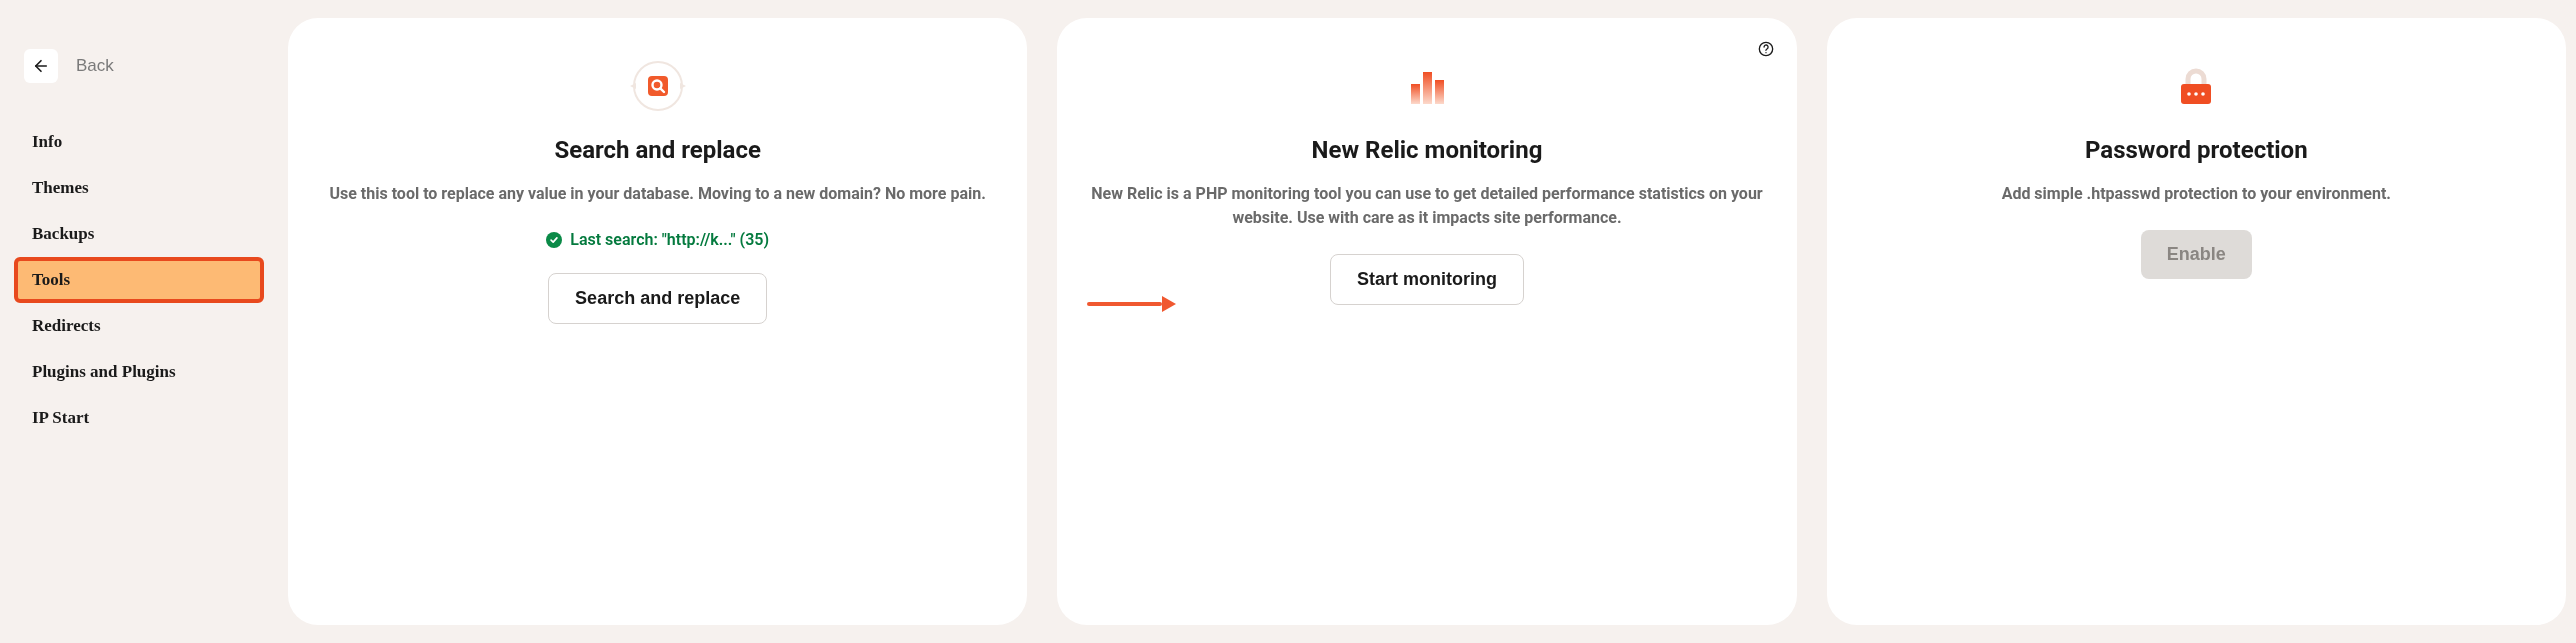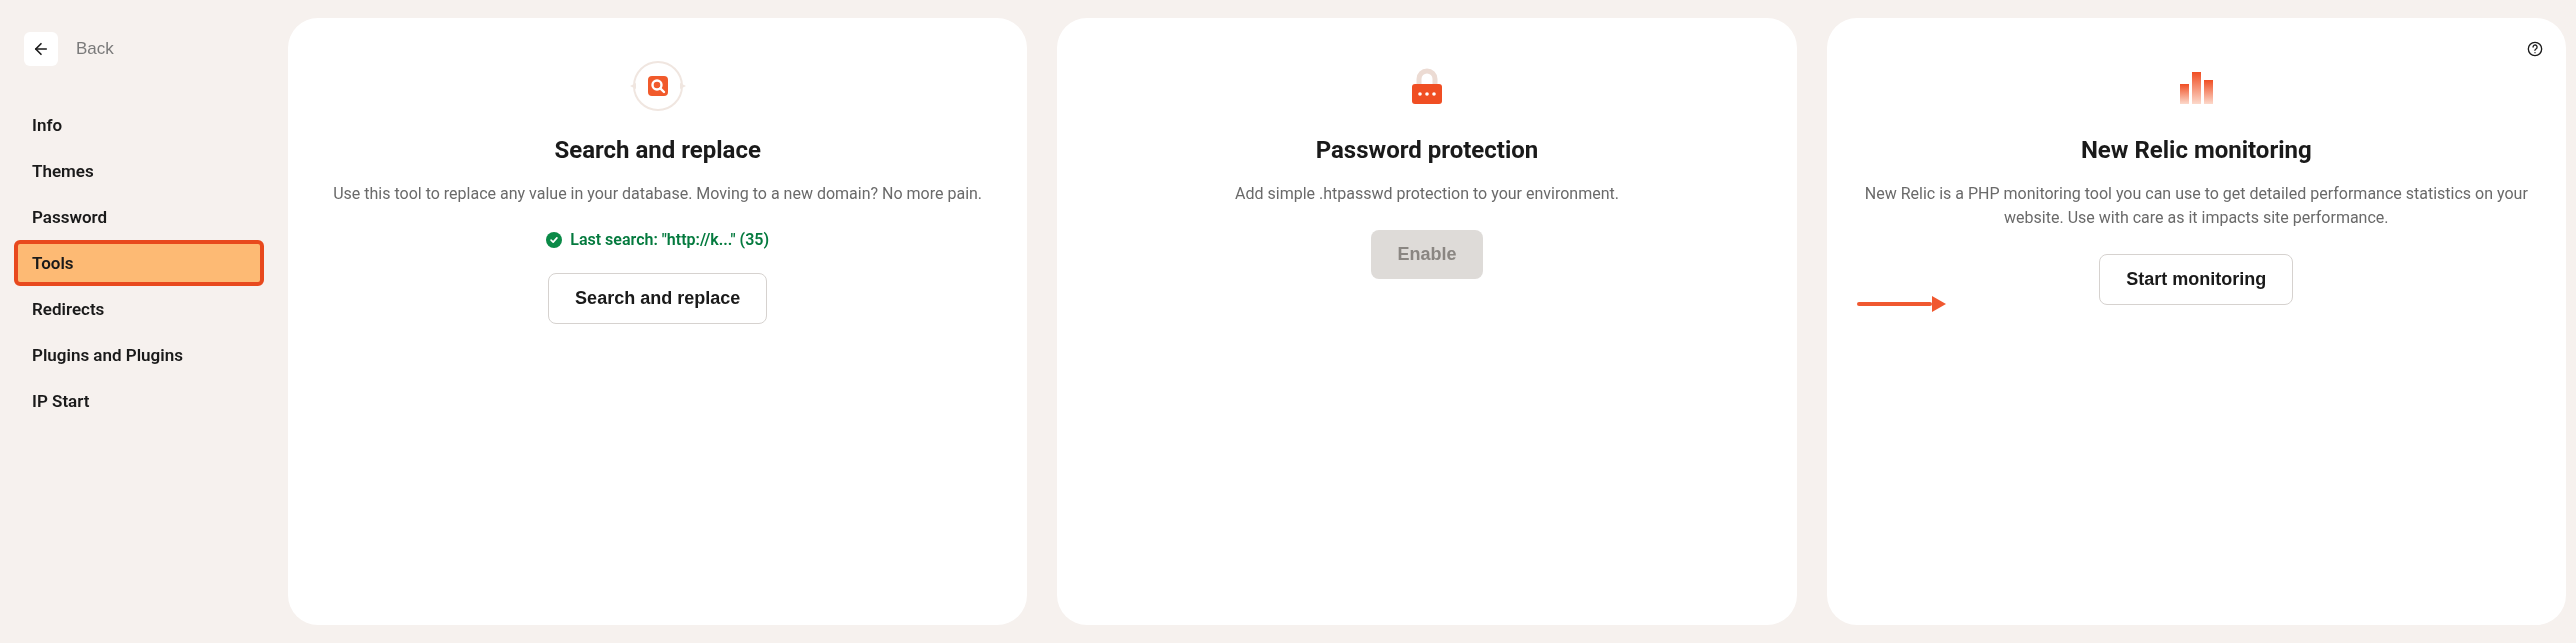--- a/index.html
+++ b/index.html
@@ -7,20 +7,21 @@
   font-family: -apple-system, BlinkMacSystemFont, "Segoe UI", Roboto, sans-serif;
   background: #f6f1ee;
   color: #1a1a1a;
   display: flex;
   min-height: 643px;
 }
 .sidebar {
   width: 278px;
   padding: 28px 20px;
   flex-shrink: 0;
+  margin-top: 17px;
 }
 .back-btn {
   display: inline-flex;
   align-items: center;
   gap: 18px;
   background: transparent;
   border: none;
   cursor: pointer;
   margin-bottom: 32px;
   padding: 4px;
@@ -43,20 +44,21 @@
   display: flex;
   flex-direction: column;
 }
 .sidebar-item {
   padding: 13px 12px;
   font-size: 17px;
   font-weight: 600;
   color: #1a1a1a;
   cursor: pointer;
   border-radius: 6px;
+  font-family: Liberation Serif, serif;
 }
 .sidebar-item.active {
   background: #fdba74;
   border: 4px solid #e8491d;
   margin: 0 -6px;
   padding: 9px 14px;
 }
 .main {
   flex: 1;
   padding: 18px 10px;
@@ -97,20 +99,21 @@
   font-size: 24px;
   font-weight: 700;
   color: #1a1a1a;
   margin-bottom: 18px;
 }
 .card-desc {
   font-size: 16px;
   color: #6a6a6a;
   line-height: 1.5;
   margin-bottom: 24px;
+  font-weight: bold;
 }
 .status-line {
   display: inline-flex;
   align-items: center;
   gap: 8px;
   color: #047a3e;
   font-weight: 600;
   font-size: 16px;
   margin-bottom: 24px;
 }
@@ -168,21 +171,21 @@
       <svg width="18" height="18" viewBox="0 0 24 24" fill="none" stroke="#1a1a1a" stroke-width="2.2" stroke-linecap="round" stroke-linejoin="round">
           <line x1="19" y1="12" x2="5" y2="12"></line>
           <polyline points="12 19 5 12 12 5"></polyline>
         </svg>
     </span>
     <span class="back-label">Back</span>
   </button>
   <nav class="sidebar-nav">
     <div class="sidebar-item"><span>Info</span></div>
     <div class="sidebar-item"><span>Themes</span></div>
-    <div class="sidebar-item"><span>Password</span></div>
+    <div class="sidebar-item"><span>Backups</span></div>
     <div class="sidebar-item active"><span>Tools</span></div>
     <div class="sidebar-item"><span>Redirects</span></div>
     <div class="sidebar-item"><span>Plugins and Plugins</span></div>
     <div class="sidebar-item"><span>IP Start</span></div>
   </nav>
 </div>
 
 <div class="main">
 
   <div class="card">
@@ -200,35 +203,20 @@
     <p class="card-desc">Use this tool to replace any value in your database. Moving to a new domain? No more pain.</p>
     <div class="status-line">
       <span class="check-dot">
         <svg width="10" height="10" viewBox="0 0 12 12">
             <polyline points="2.5,6.2 5,8.6 9.5,3.4" fill="none" stroke="#fff" stroke-width="2" stroke-linecap="round" stroke-linejoin="round"></polyline>
           </svg>
       </span>
       <span>Last search: "http://k..." (35)</span>
     </div>
     <button class="btn"><span>Search and replace</span></button>
-  </div>
-
-  <div class="card">
-    <div class="card-icon">
-      <svg width="56" height="56" viewBox="0 0 56 56">
-        <path d="M20 26 v-5 a8 8 0 0 1 16 0 v5" fill="none" stroke="#ecdbd3" stroke-width="5" stroke-linecap="round"></path>
-        <rect x="13" y="26" width="30" height="20" rx="3" fill="#f04e23"></rect>
-        <circle cx="21" cy="36" r="1.8" fill="#fff"></circle>
-        <circle cx="28" cy="36" r="1.8" fill="#fff"></circle>
-        <circle cx="35" cy="36" r="1.8" fill="#fff"></circle>
-      </svg>
-    </div>
-    <h2 class="card-title">Password protection</h2>
-    <p class="card-desc">Add simple .htpasswd protection to your environment.</p>
-    <button class="btn btn-muted"><span>Enable</span></button>
   </div>
 
   <div class="card">
     <span class="card-help-icon">
       <svg width="16" height="16" viewBox="0 0 24 24" fill="none" stroke="#1a1a1a" stroke-width="2">
           <circle cx="12" cy="12" r="10"></circle>
           <path d="M9.1 9a3 3 0 1 1 5.8 1c0 2-3 2.2-3 4" stroke-linecap="round"></path>
           <circle cx="12" cy="17.5" r="1" fill="#1a1a1a" stroke="none"></circle>
         </svg>
     </span>
@@ -247,14 +235,29 @@
     </div>
     <h2 class="card-title">New Relic monitoring</h2>
     <p class="card-desc">New Relic is a PHP monitoring tool you can use to get detailed performance statistics on your website. Use with care as it impacts site performance.</p>
     <button class="btn"><span>Start monitoring</span></button>
     <div class="arrow-annotation">
       <div class="arrow-line"></div>
         <div class="arrow-head"></div>
     </div>
   </div>
 
+  <div class="card">
+    <div class="card-icon">
+      <svg width="56" height="56" viewBox="0 0 56 56">
+        <path d="M20 26 v-5 a8 8 0 0 1 16 0 v5" fill="none" stroke="#ecdbd3" stroke-width="5" stroke-linecap="round"></path>
+        <rect x="13" y="26" width="30" height="20" rx="3" fill="#f04e23"></rect>
+        <circle cx="21" cy="36" r="1.8" fill="#fff"></circle>
+        <circle cx="28" cy="36" r="1.8" fill="#fff"></circle>
+        <circle cx="35" cy="36" r="1.8" fill="#fff"></circle>
+      </svg>
+    </div>
+    <h2 class="card-title">Password protection</h2>
+    <p class="card-desc">Add simple .htpasswd protection to your environment.</p>
+    <button class="btn btn-muted"><span>Enable</span></button>
+  </div>
+
 </div>
 
 
 </body></html>

